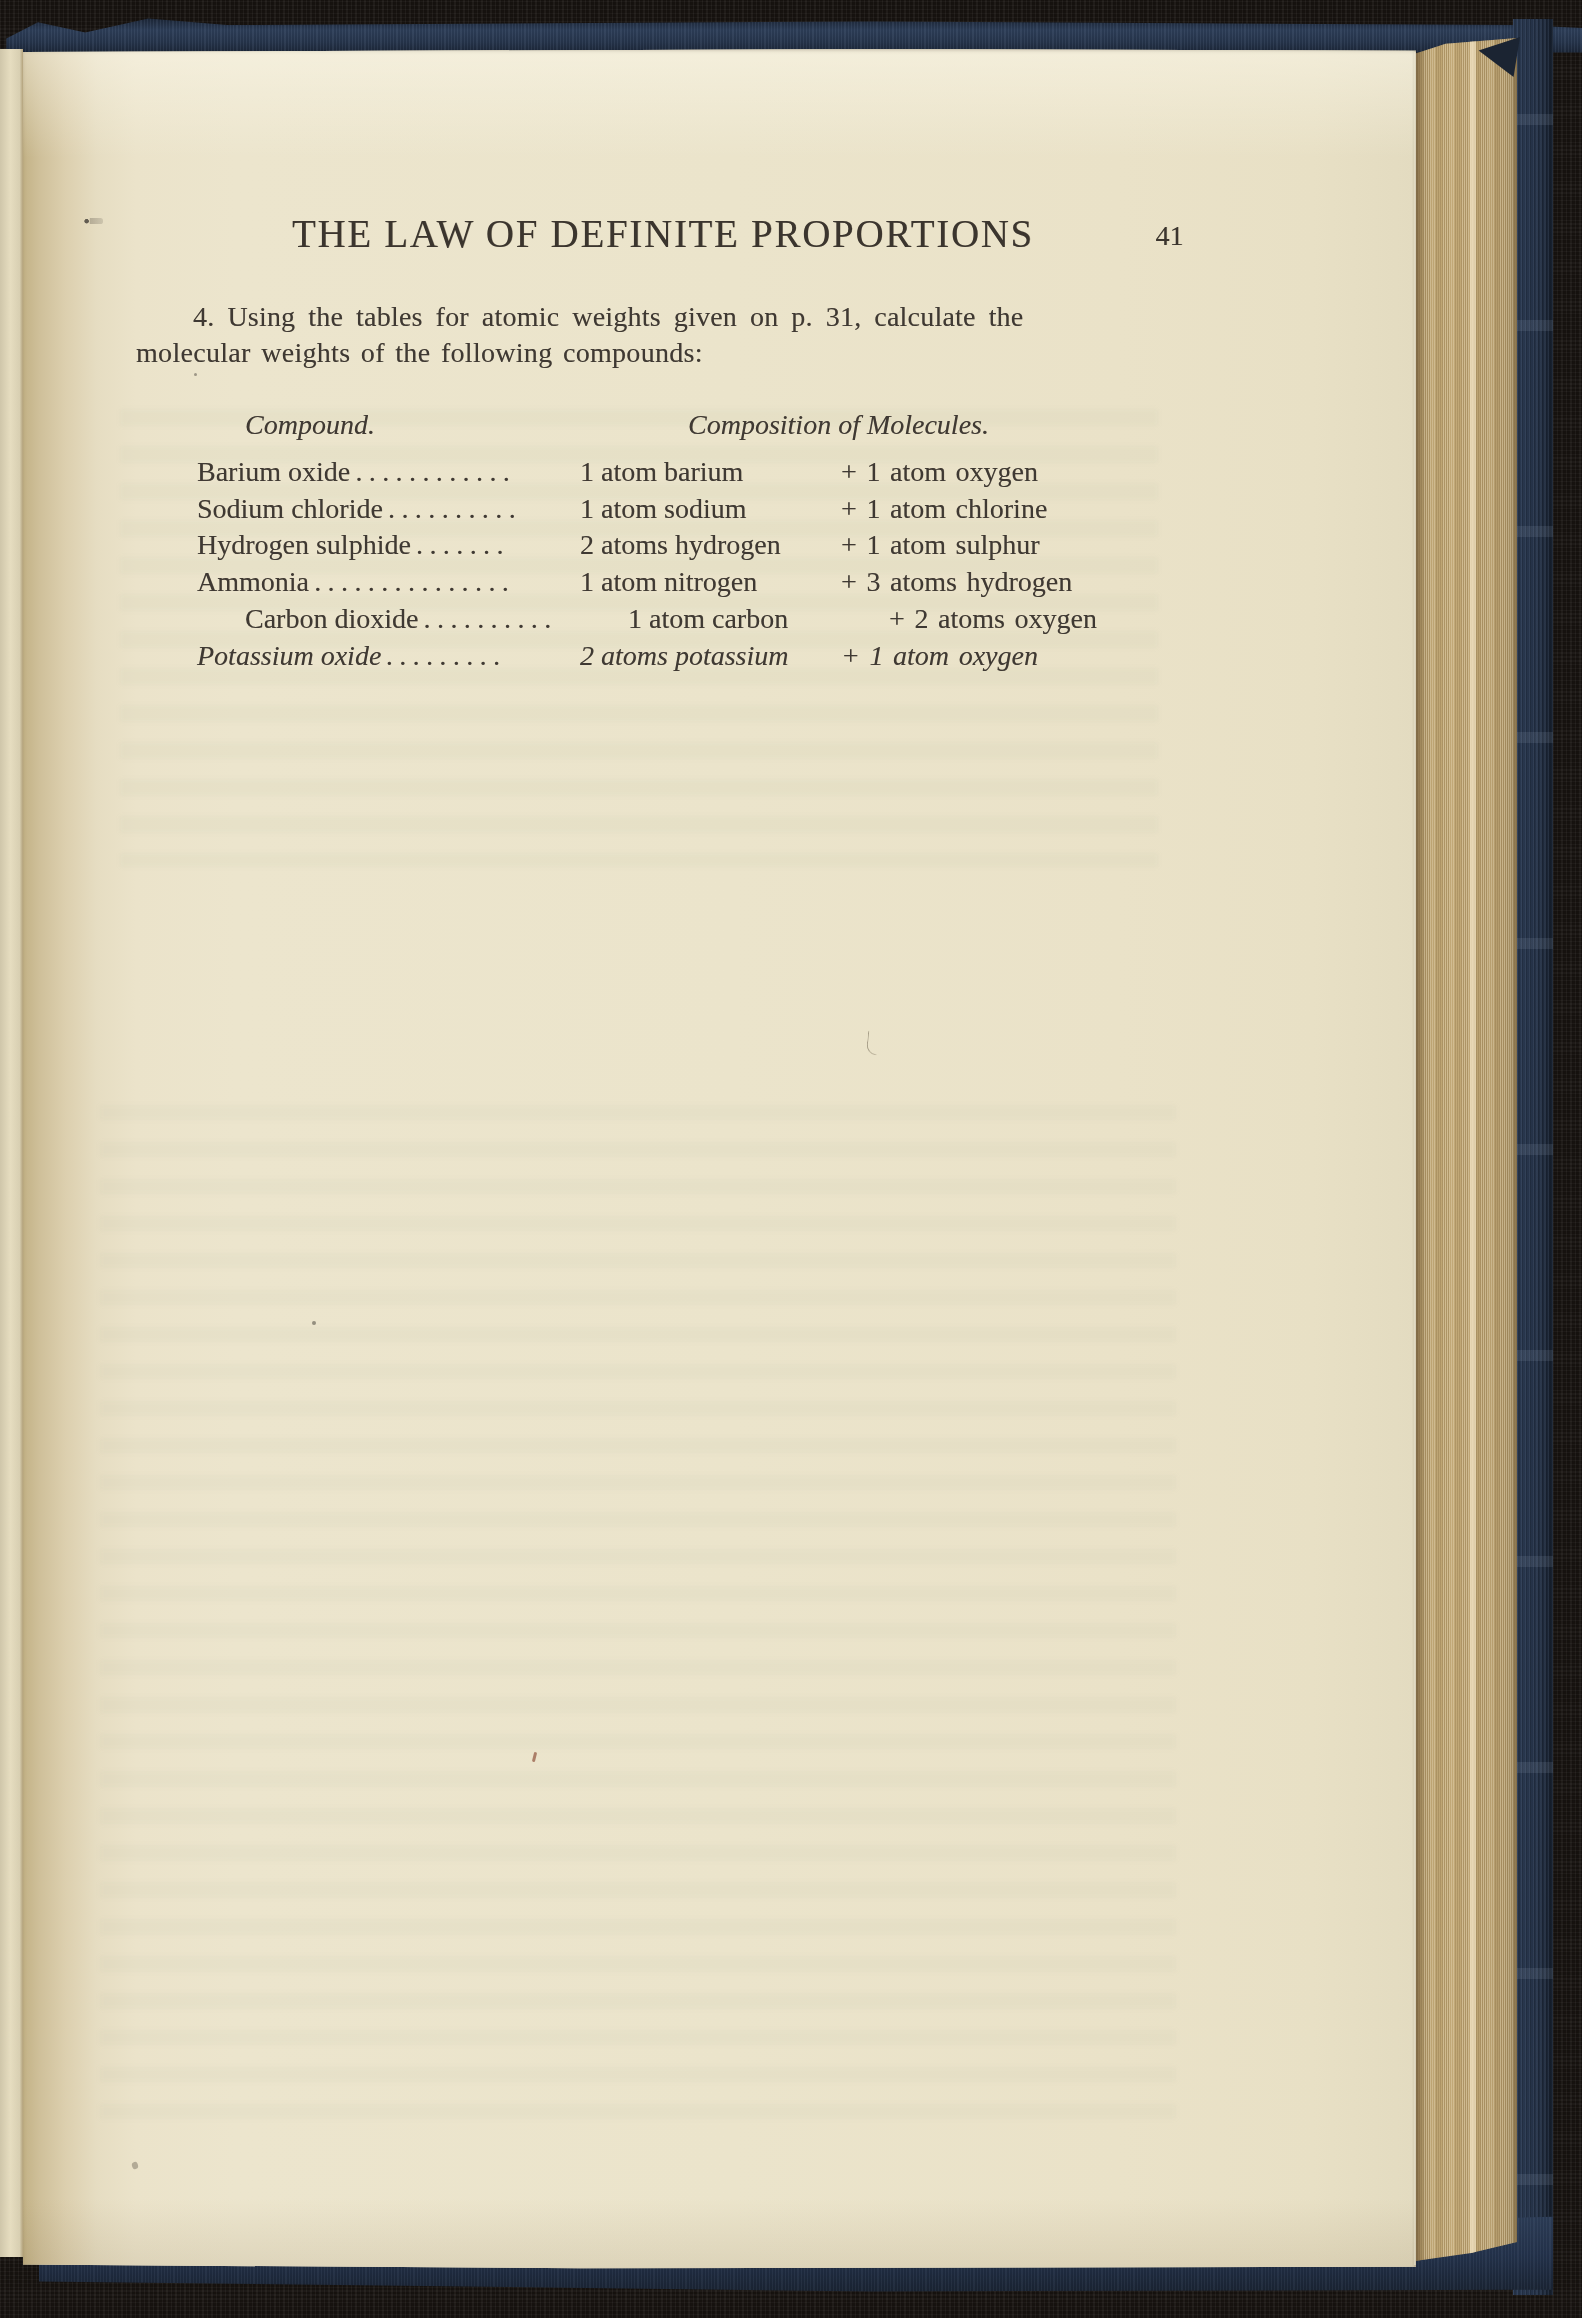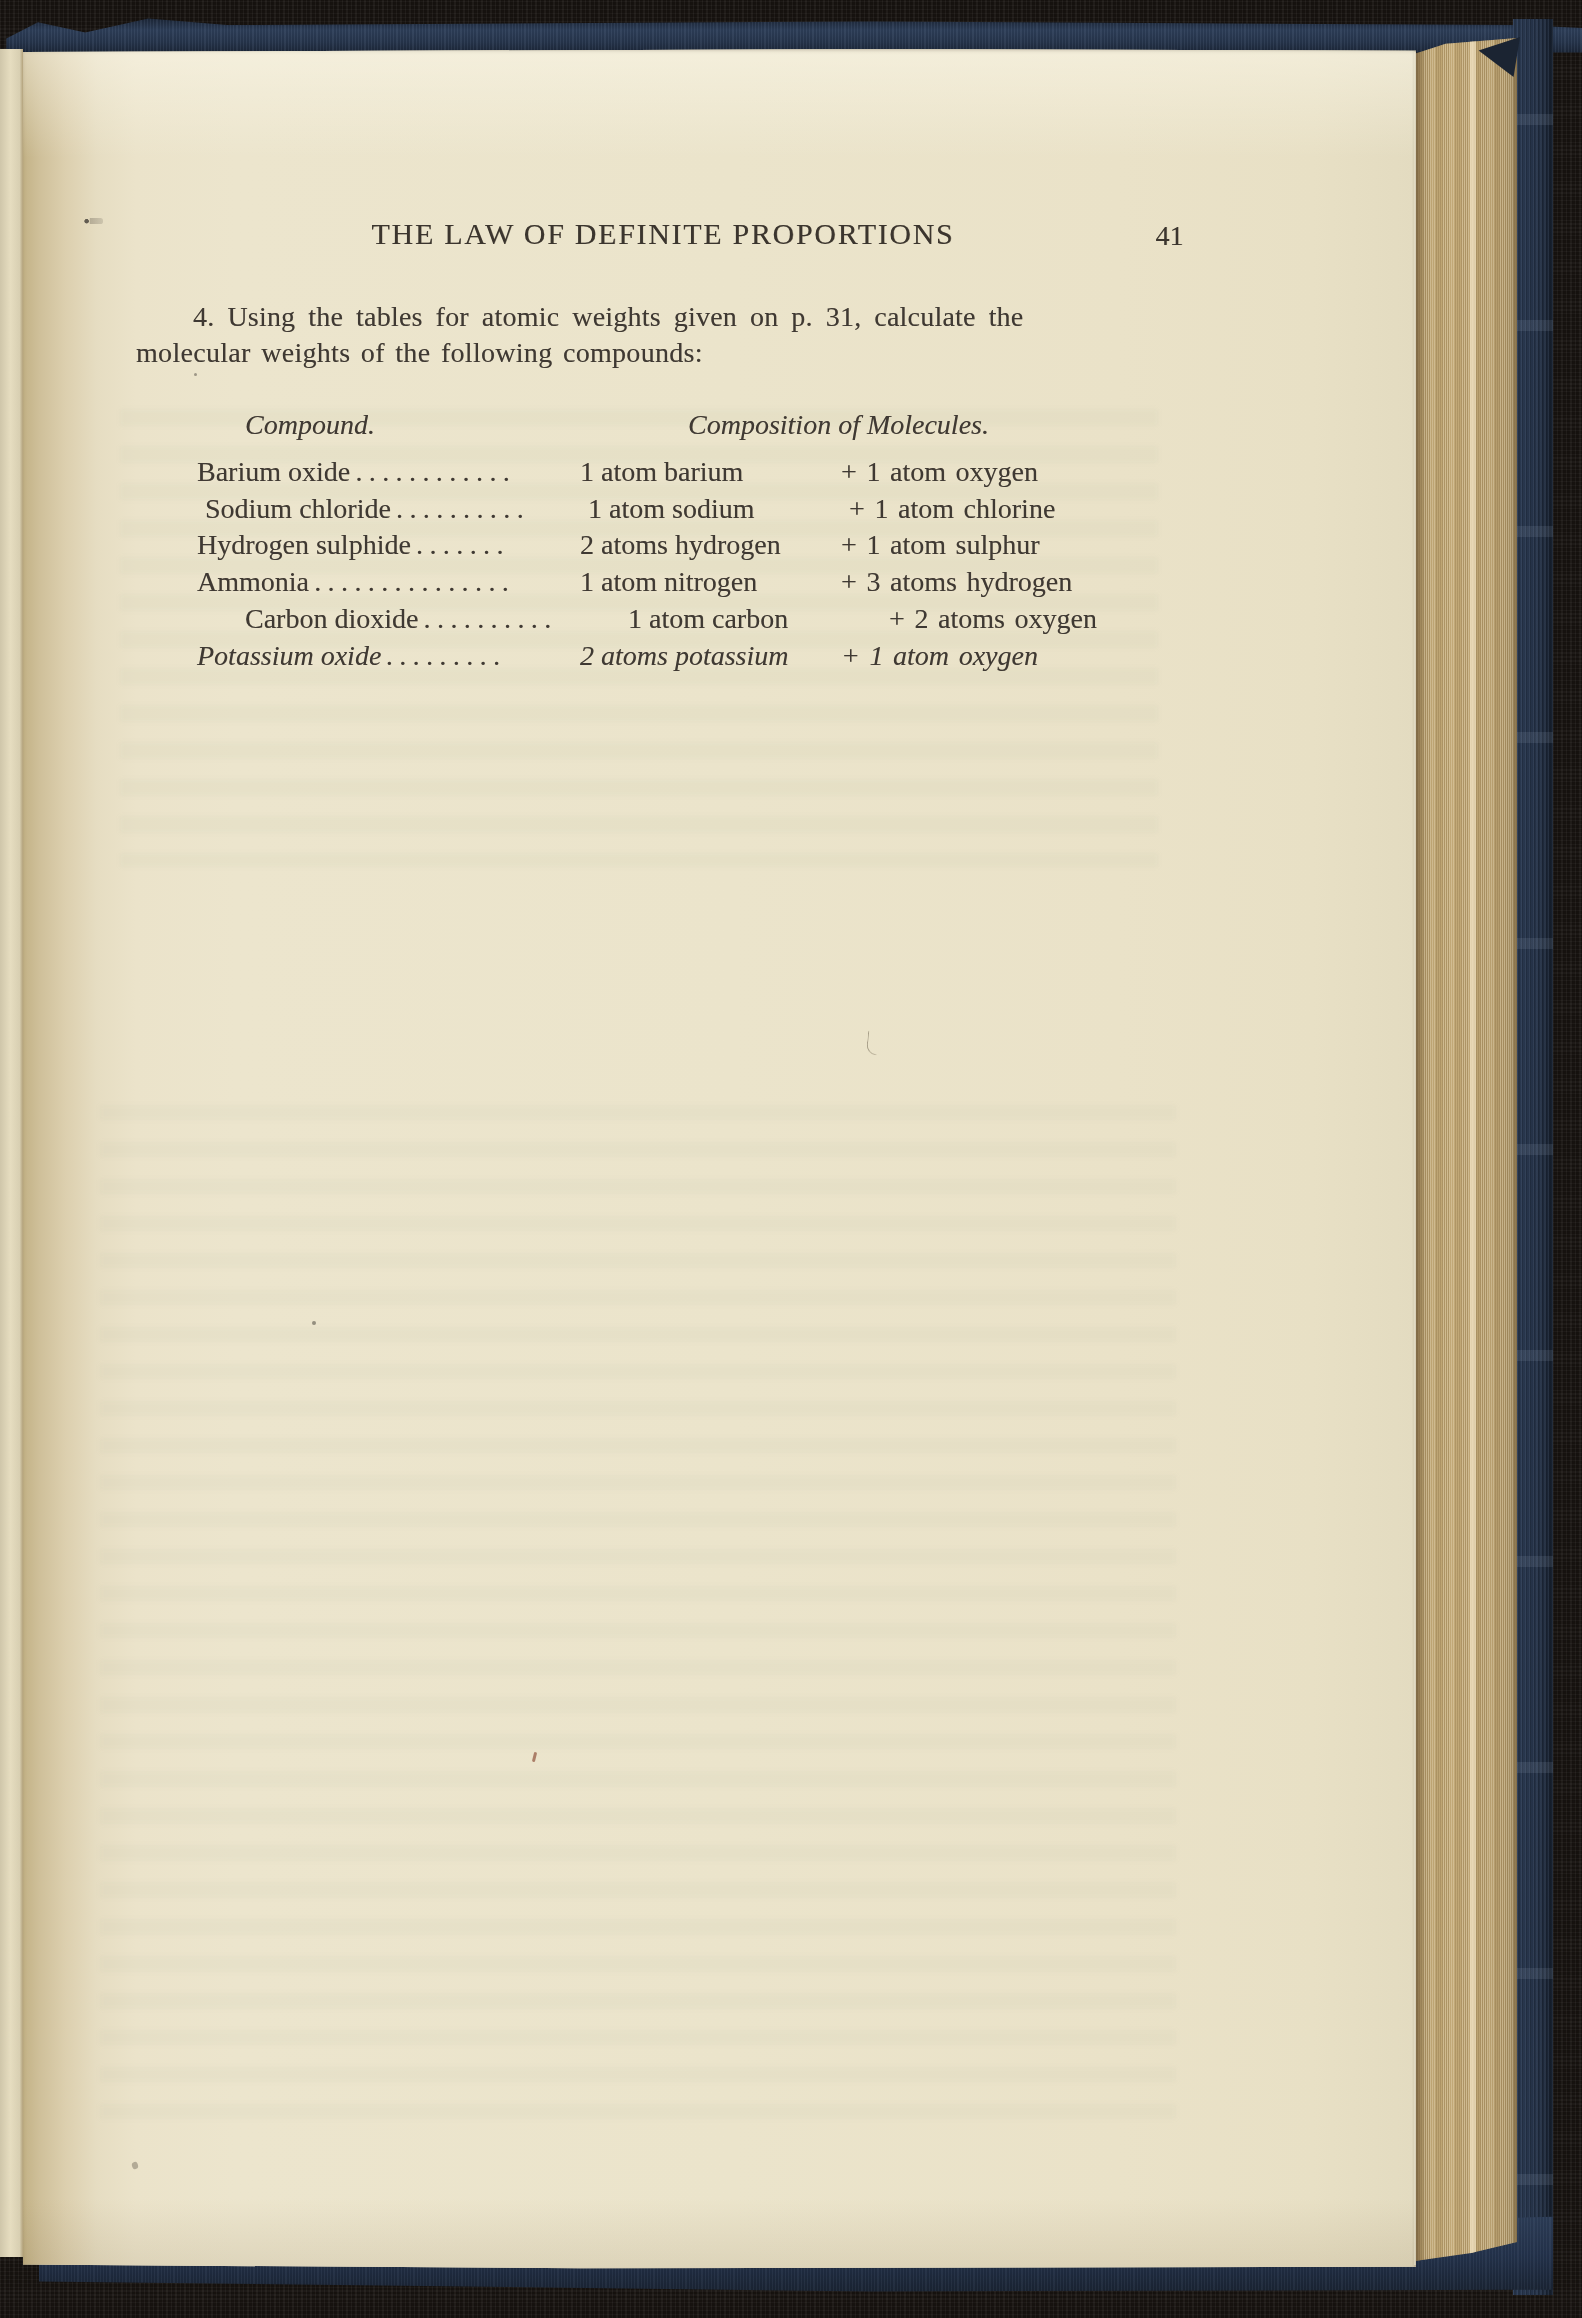--- a/index.html
+++ b/index.html
@@ -86,21 +86,21 @@
   .ghost.g1{
     left:97px;top:361px;width:1038px;height:458px;
     background:repeating-linear-gradient(180deg, rgba(142,166,138,0.055) 0 17px, transparent 17px 37px);
   }
   .ghost.g2{
     left:77px;top:1057px;width:1076px;height:1018px;
     background:repeating-linear-gradient(180deg, rgba(150,162,140,0.05) 0 15.5px, transparent 15.5px 37px);
   }
   .running-head-row{position:absolute;left:113px;top:166px;width:1054px;height:45px;text-align:center;}
   .running-head{
-    display:inline-block;font-size:30px;line-height:39px;letter-spacing:1.7px;
+    display:inline-block;font-size:39px;line-height:39px;letter-spacing:1.7px;
     color:#3b352e;text-shadow:0.3px 0.3px 0.5px rgba(70,60,45,0.45);
   }
   .page-num{
     position:absolute;right:6.4px;top:4px;font-size:28px;line-height:36px;
     color:#3b352e;text-shadow:0.3px 0.3px 0.5px rgba(70,60,45,0.45);
   }
   .para{position:absolute;left:113px;top:251px;width:1057px;font-size:28px;line-height:36px;
     text-shadow:0.2px 0.2px 0.4px rgba(70,60,45,0.4);}
   .para .l1{padding-left:57px;word-spacing:5.8px;letter-spacing:0.2px;white-space:nowrap;}
   .para .l2{word-spacing:3.2px;letter-spacing:0.3px;white-space:nowrap;}
@@ -109,21 +109,21 @@
     text-shadow:0.2px 0.2px 0.4px rgba(70,60,45,0.4);}
   .tbl-head .h-compound{position:absolute;left:222px;}
   .tbl-head .h-composition{position:absolute;left:665px;}
 
   .tbl{position:absolute;left:0;top:405px;width:100%;}
   .tr{position:absolute;left:174px;width:1096px;height:37px;font-size:28px;line-height:37px;
     text-shadow:0.2px 0.2px 0.4px rgba(70,60,45,0.4);white-space:nowrap;}
   .tr .leader{letter-spacing:6.4px;padding-left:5.2px;}
   .tr .atoms{position:absolute;left:383px;}
   .tr .plus{position:absolute;left:644px;word-spacing:2.6px;}
-  .tr:nth-child(1){top:0px;}   .tr:nth-child(2){top:37px;margin-left:8px;}
+  .tr:nth-child(1){top:0px;}   .tr:nth-child(2){top:37px;}
   .tr:nth-child(3){top:73px;} .tr:nth-child(4){top:110px;}
   .tr:nth-child(5){top:147px;margin-left:48px;} .tr:nth-child(6){top:184px;font-style:italic;}
 
   
   .speck{position:absolute;pointer-events:none;}
   .sp-title-mark{left:61px;top:170px;width:19.3px;height:6.4px;
     background:radial-gradient(circle at 2.6px 3.2px, rgba(55,50,45,0.75) 0 1.9px, rgba(55,50,45,0) 2.6px),
                linear-gradient(90deg, transparent 5.2px, rgba(95,88,78,0.35) 6.4px, rgba(95,88,78,0.2) 18px);
     border-radius:2.6px;}
   .sp-dot1{left:171px;top:325px;width:3.2px;height:3.2px;background:rgba(80,74,66,0.5);border-radius:50%;}

